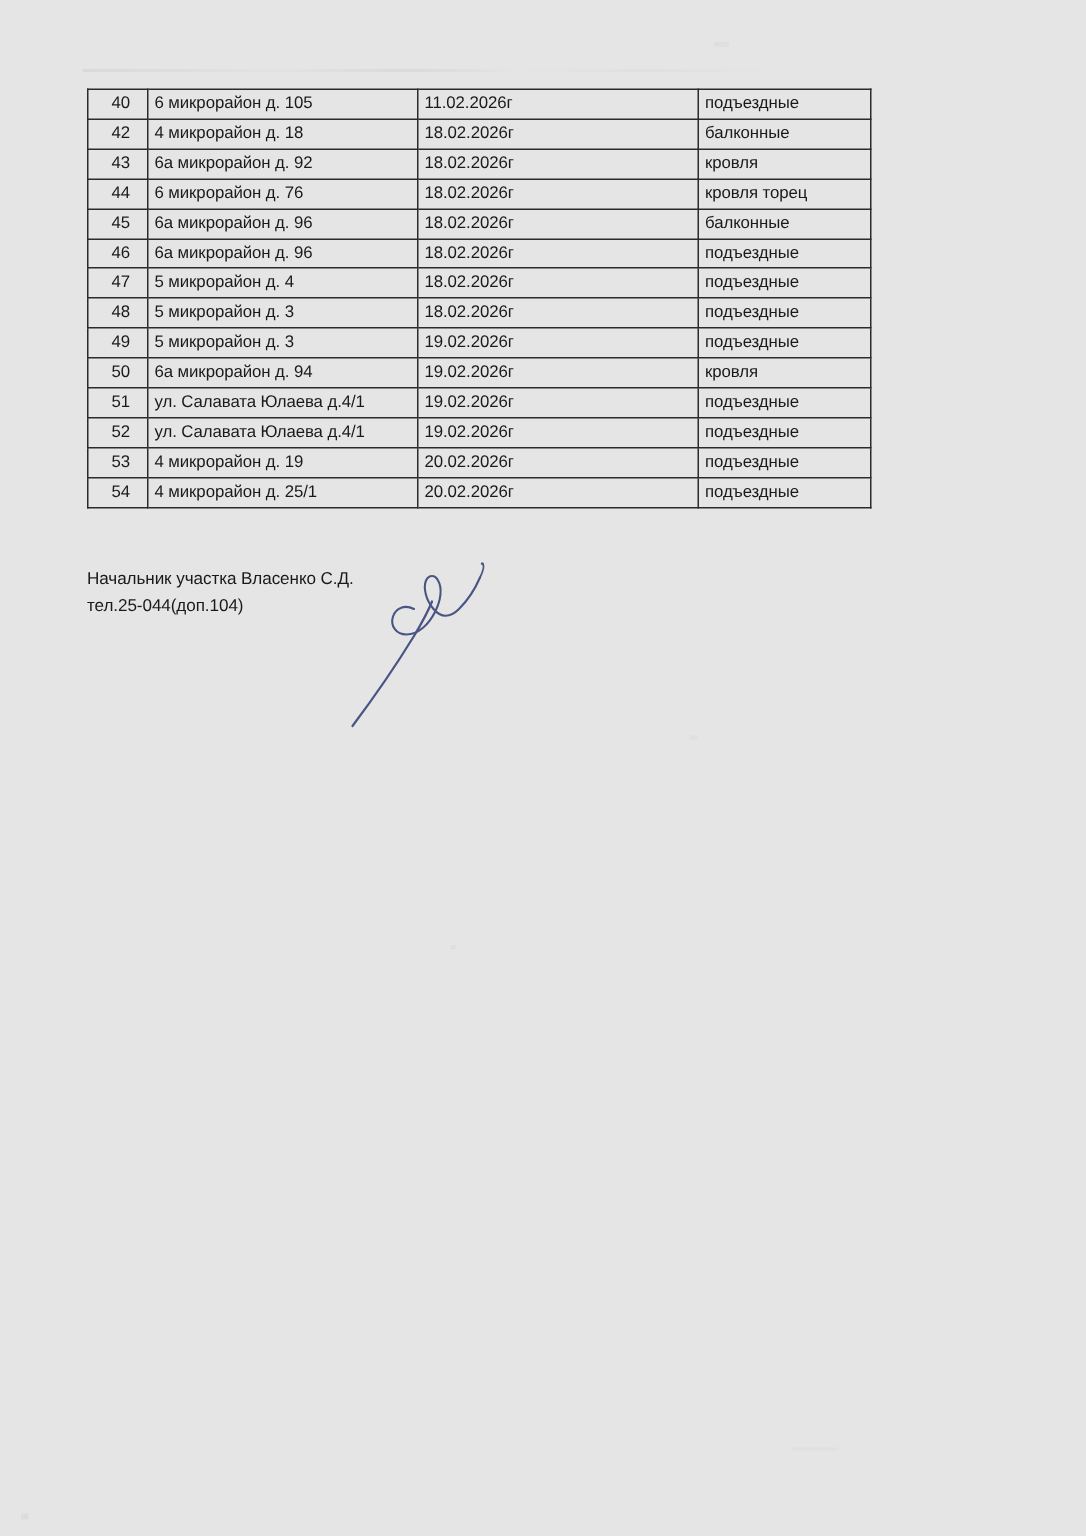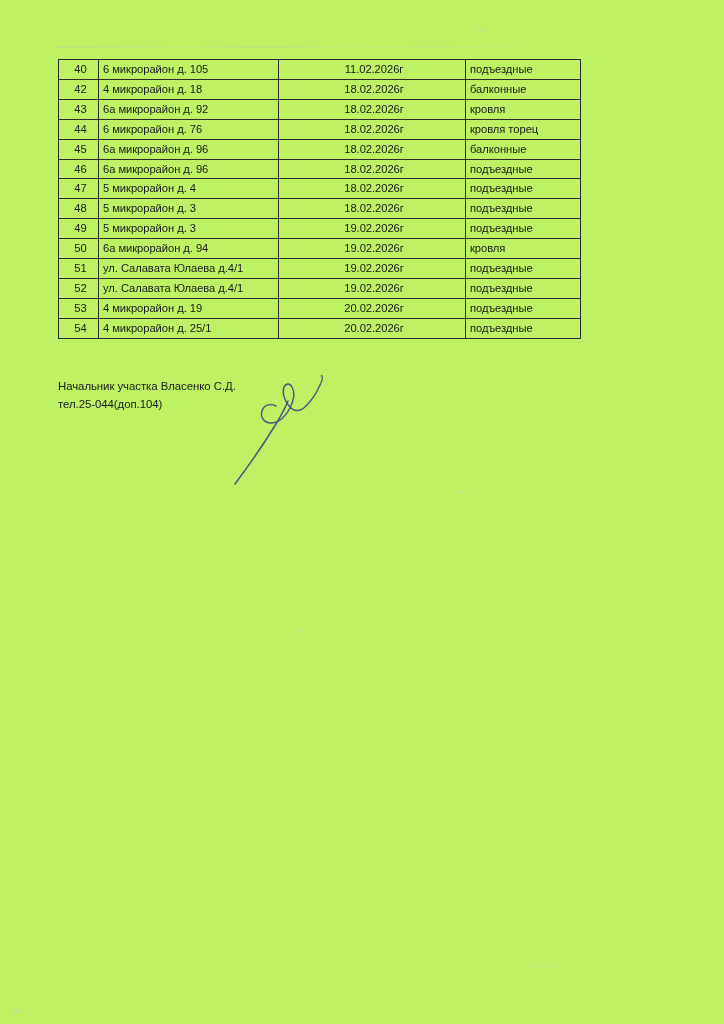--- a/index.html
+++ b/index.html
@@ -15,21 +15,21 @@
     overflow: hidden;
     font-family: "Liberation Sans", "DejaVu Sans", sans-serif;
     color: #1a1a1a;
     -webkit-font-smoothing: antialiased;
   }
 
   
   .page {
     position: absolute;
     inset: 0;
-    background: #bef264;
+    background: #e5e5e5;
   }
 
   
   .scan-noise-top {
     position: absolute;
     left: 55px;
     top: 46px;
     width: 470px;
     height: 2px;
     background: linear-gradient(90deg,
@@ -92,21 +92,21 @@
     height: 18.9px;
     padding: 0 0 0 4px;
     line-height: 18.9px;
     white-space: nowrap;
     overflow: hidden;
     vertical-align: middle;
     letter-spacing: -0.05px;
   }
   .col-num   { width: 40px;  text-align: center; padding-left: 0; }
   .col-addr  { width: 180px; }
-  .col-date  { width: 187px; text-align: center; }
+  .col-date  { width: 187px; }
   .col-type  { width: 115px; }
 
   
   .note-line {
     position: absolute;
     left: 58px;
     top: 345px;
     font-size: 11.4px;
     line-height: 16px;
     white-space: nowrap;

